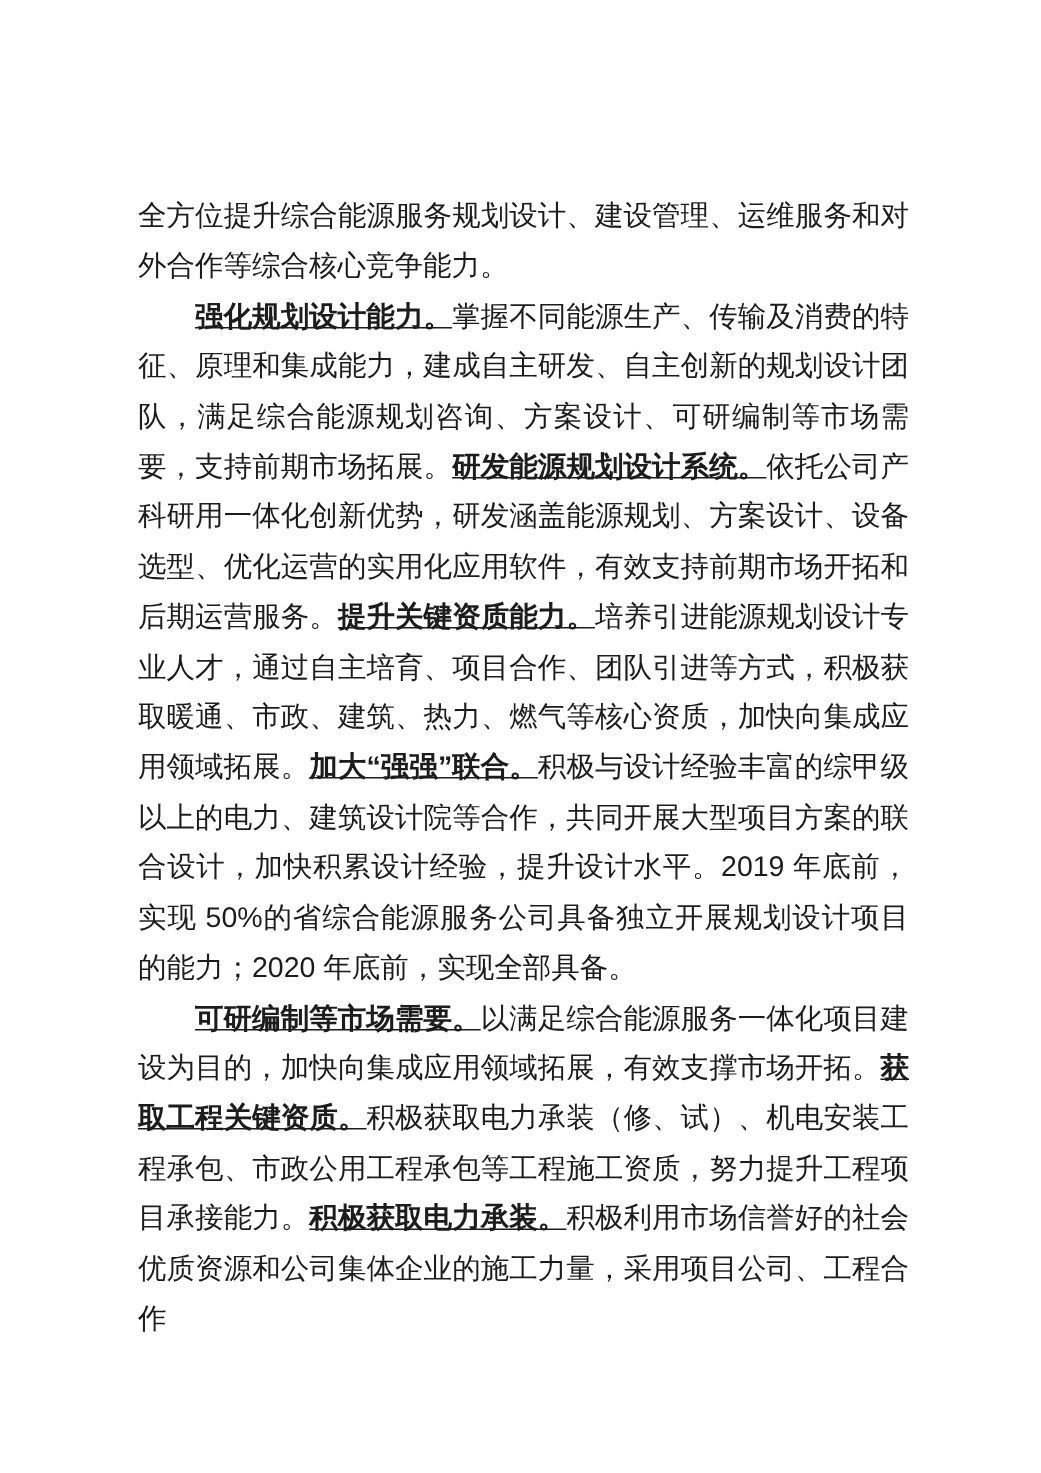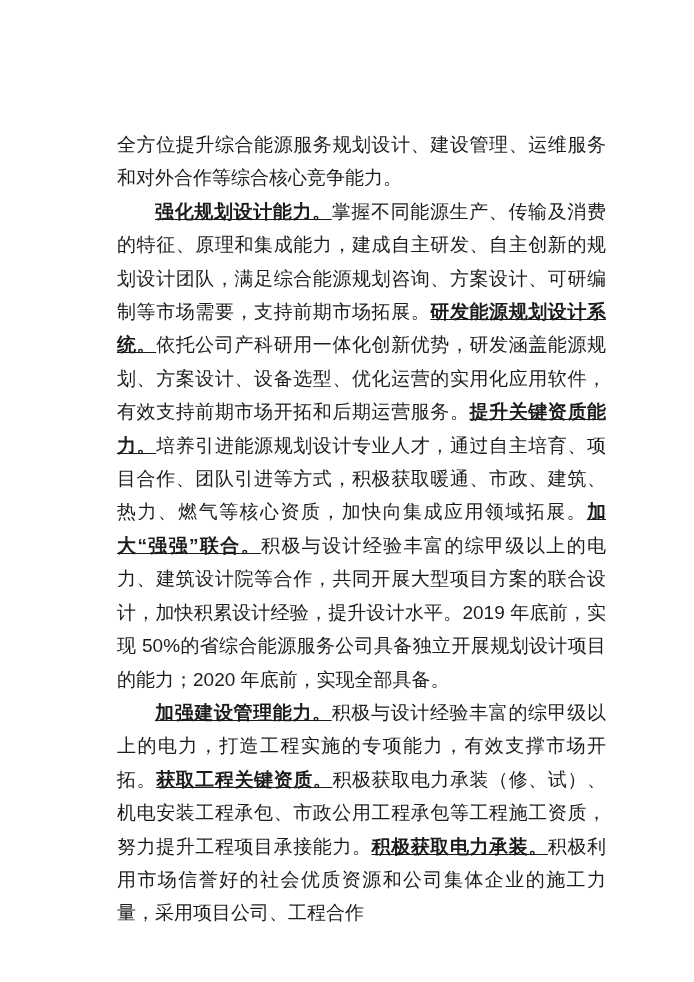--- a/index.html
+++ b/index.html
@@ -16,21 +16,20 @@
     padding: 128px 88px 0 92px;
     overflow: hidden;
   }
   .doc-text {
     font-family: "Liberation Sans", sans-serif;
     font-size: 19px;
     line-height: 33.4px;
     color: #1c1c1c;
     text-align: justify;
     letter-spacing: 0;
-    margin-left: 25px;
   }
   .para {
     margin: 0;
     padding: 0;
   }
   .para.indent {
     text-indent: 2em;
   }
   .run {
     font-weight: normal;
@@ -40,15 +39,15 @@
     text-decoration: underline;
   }
 </style>
 </head>
 <body>
 
 <div class="page">
   <div class="doc-text">
       <p class="para"><span class="run">全方位提升综合能源服务规划设计、建设管理、运维服务和对外合作等综合核心竞争能力。</span></p>
       <p class="para indent"><span class="run bold">强化规划设计能力。</span><span class="run">掌握不同能源生产、传输及消费的特征、原理和集成能力，建成自主研发、自主创新的规划设计团队，满足综合能源规划咨询、方案设计、可研编制等市场需要，支持前期市场拓展。</span><span class="run bold">研发能源规划设计系统。</span><span class="run">依托公司产科研用一体化创新优势，研发涵盖能源规划、方案设计、设备选型、优化运营的实用化应用软件，有效支持前期市场开拓和后期运营服务。</span><span class="run bold">提升关键资质能力。</span><span class="run">培养引进能源规划设计专业人才，通过自主培育、项目合作、团队引进等方式，积极获取暖通、市政、建筑、热力、燃气等核心资质，加快向集成应用领域拓展。</span><span class="run bold">加大“强强”联合。</span><span class="run">积极与设计经验丰富的综甲级以上的电力、建筑设计院等合作，共同开展大型项目方案的联合设计，加快积累设计经验，提升设计水平。2019 年底前，实现 50%的省综合能源服务公司具备独立开展规划设计项目的能力；2020 年底前，实现全部具备。</span></p>
-      <p class="para indent"><span class="run bold">加强建设管理能力。</span><span class="run">积极与设计经验丰富的综甲级以上的电力，打造工程实施的专项能力，有效支撑市场开拓。</span><span class="run bold">获取工程关键资质。</span><span class="run">积极获取电力承装（修、试）、机电安装工程承包、市政公用工程承包等工程施工资质，努力提升工程项目承接能力。</span><span class="run bold">积极获取电力承装。</span><span class="run">积极利用市场信誉好的社会优质资源和公司集体企业的施工力量，采用项目公司、工程合作</span></p>
+      <p class="para indent"><span class="run bold">可研编制等市场需要。</span><span class="run">以满足综合能源服务一体化项目建设为目的，加快向集成应用领域拓展，有效支撑市场开拓。</span><span class="run bold">获取工程关键资质。</span><span class="run">积极获取电力承装（修、试）、机电安装工程承包、市政公用工程承包等工程施工资质，努力提升工程项目承接能力。</span><span class="run bold">积极获取电力承装。</span><span class="run">积极利用市场信誉好的社会优质资源和公司集体企业的施工力量，采用项目公司、工程合作</span></p>
     </div>
 </div>
 
 </body></html>

